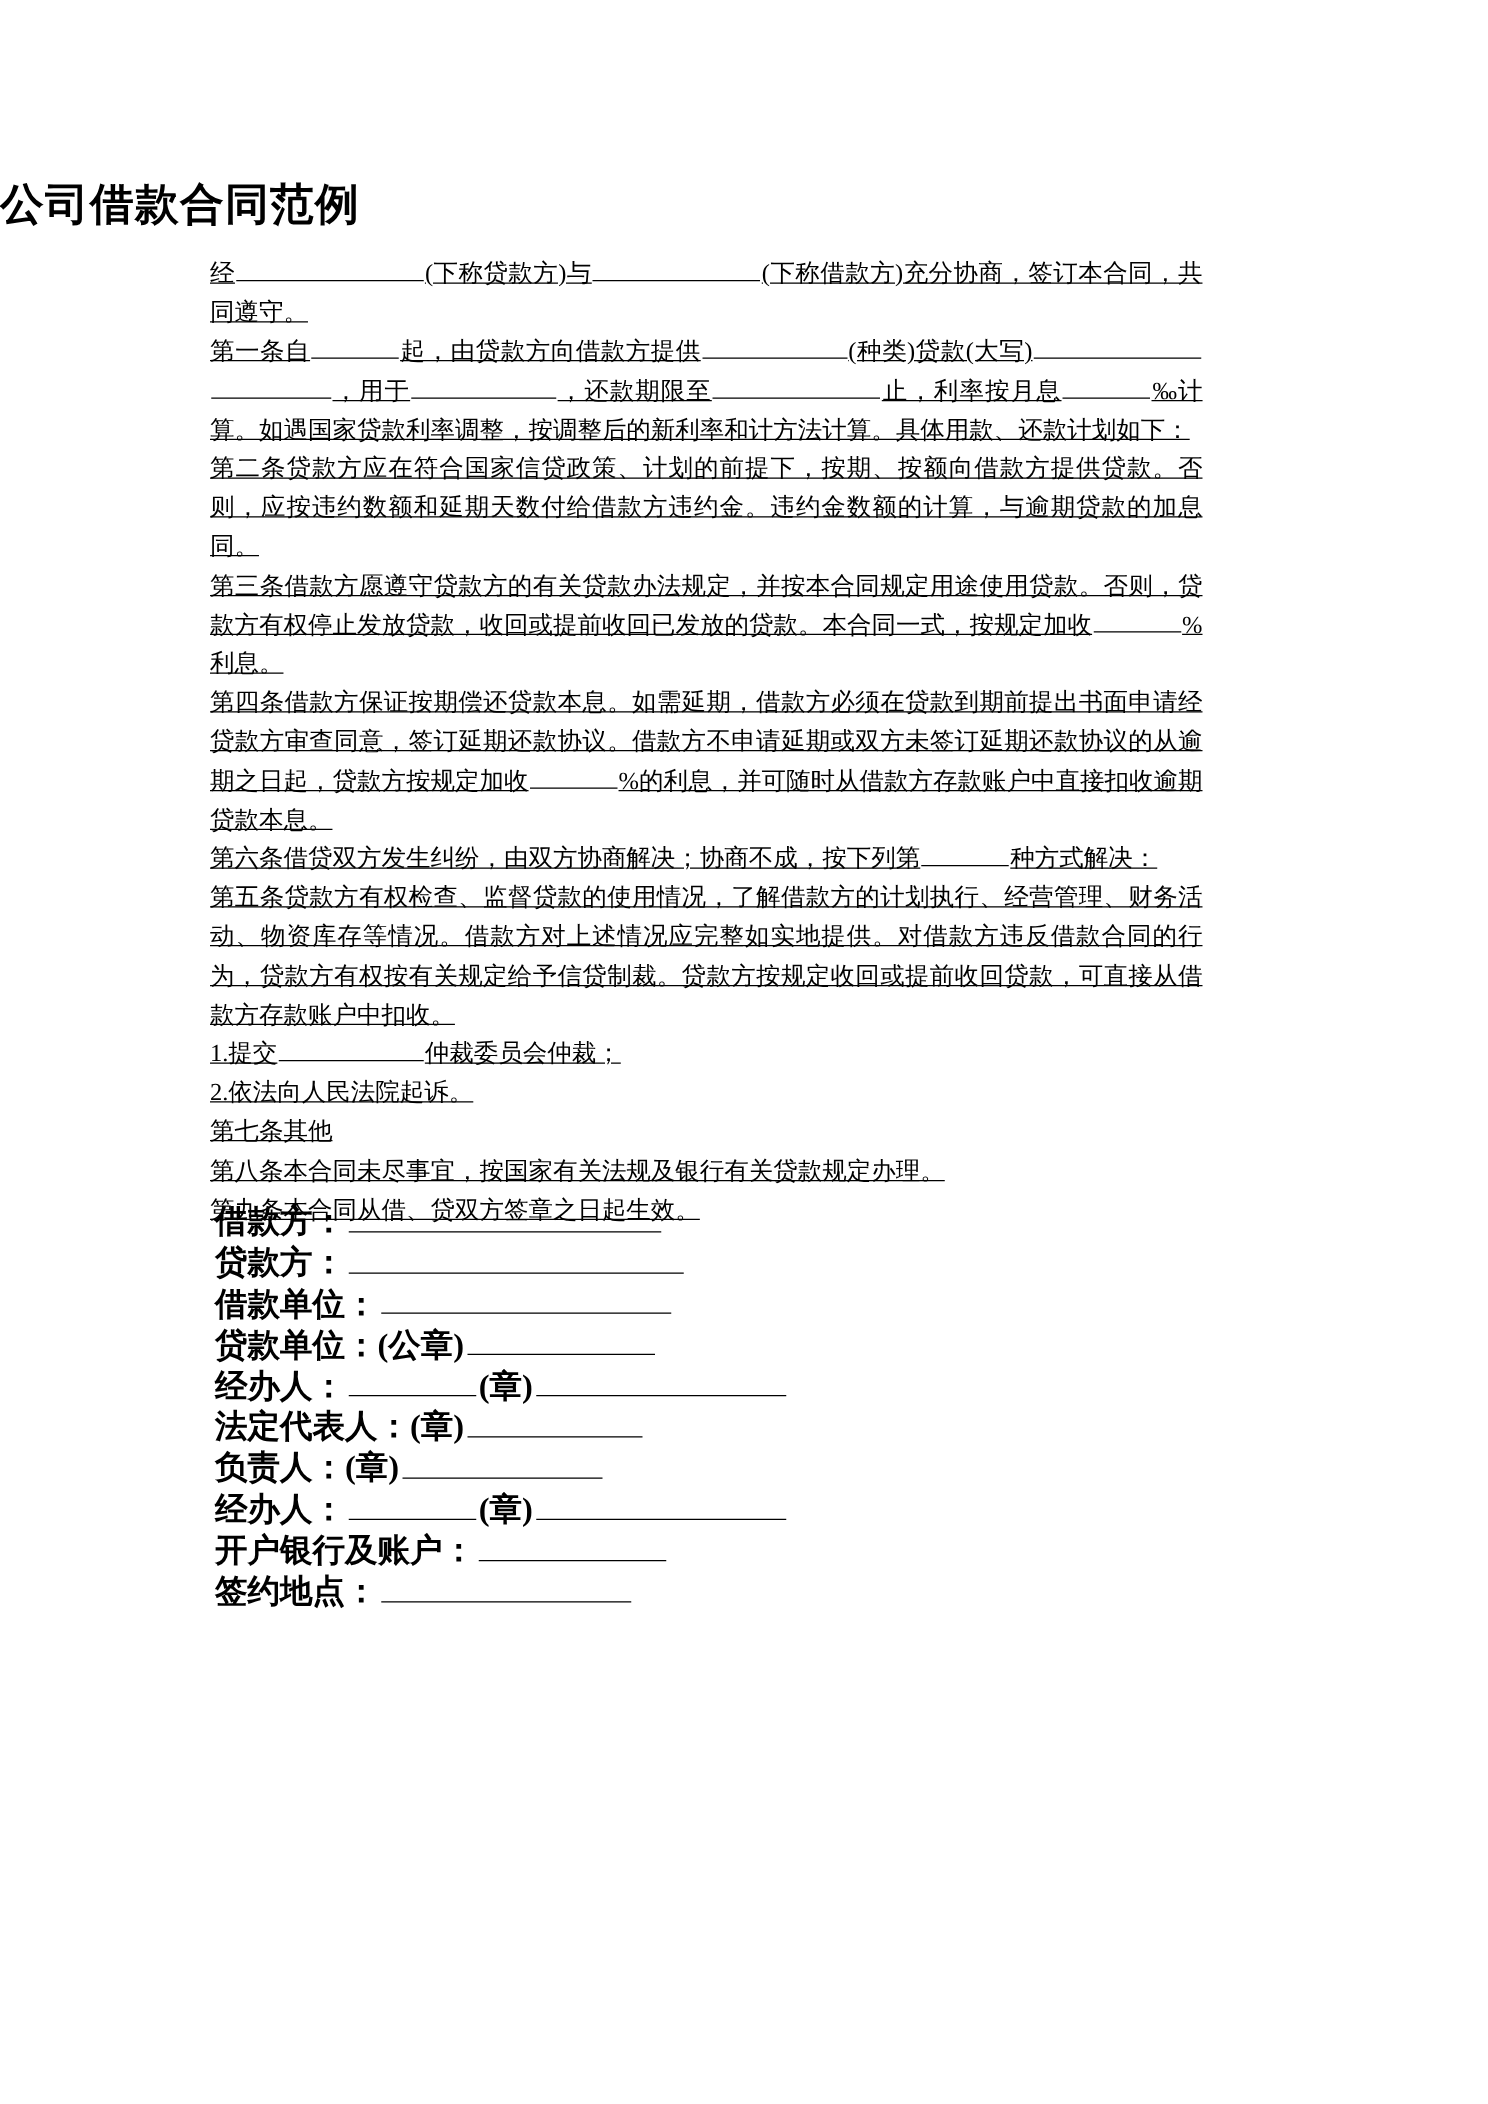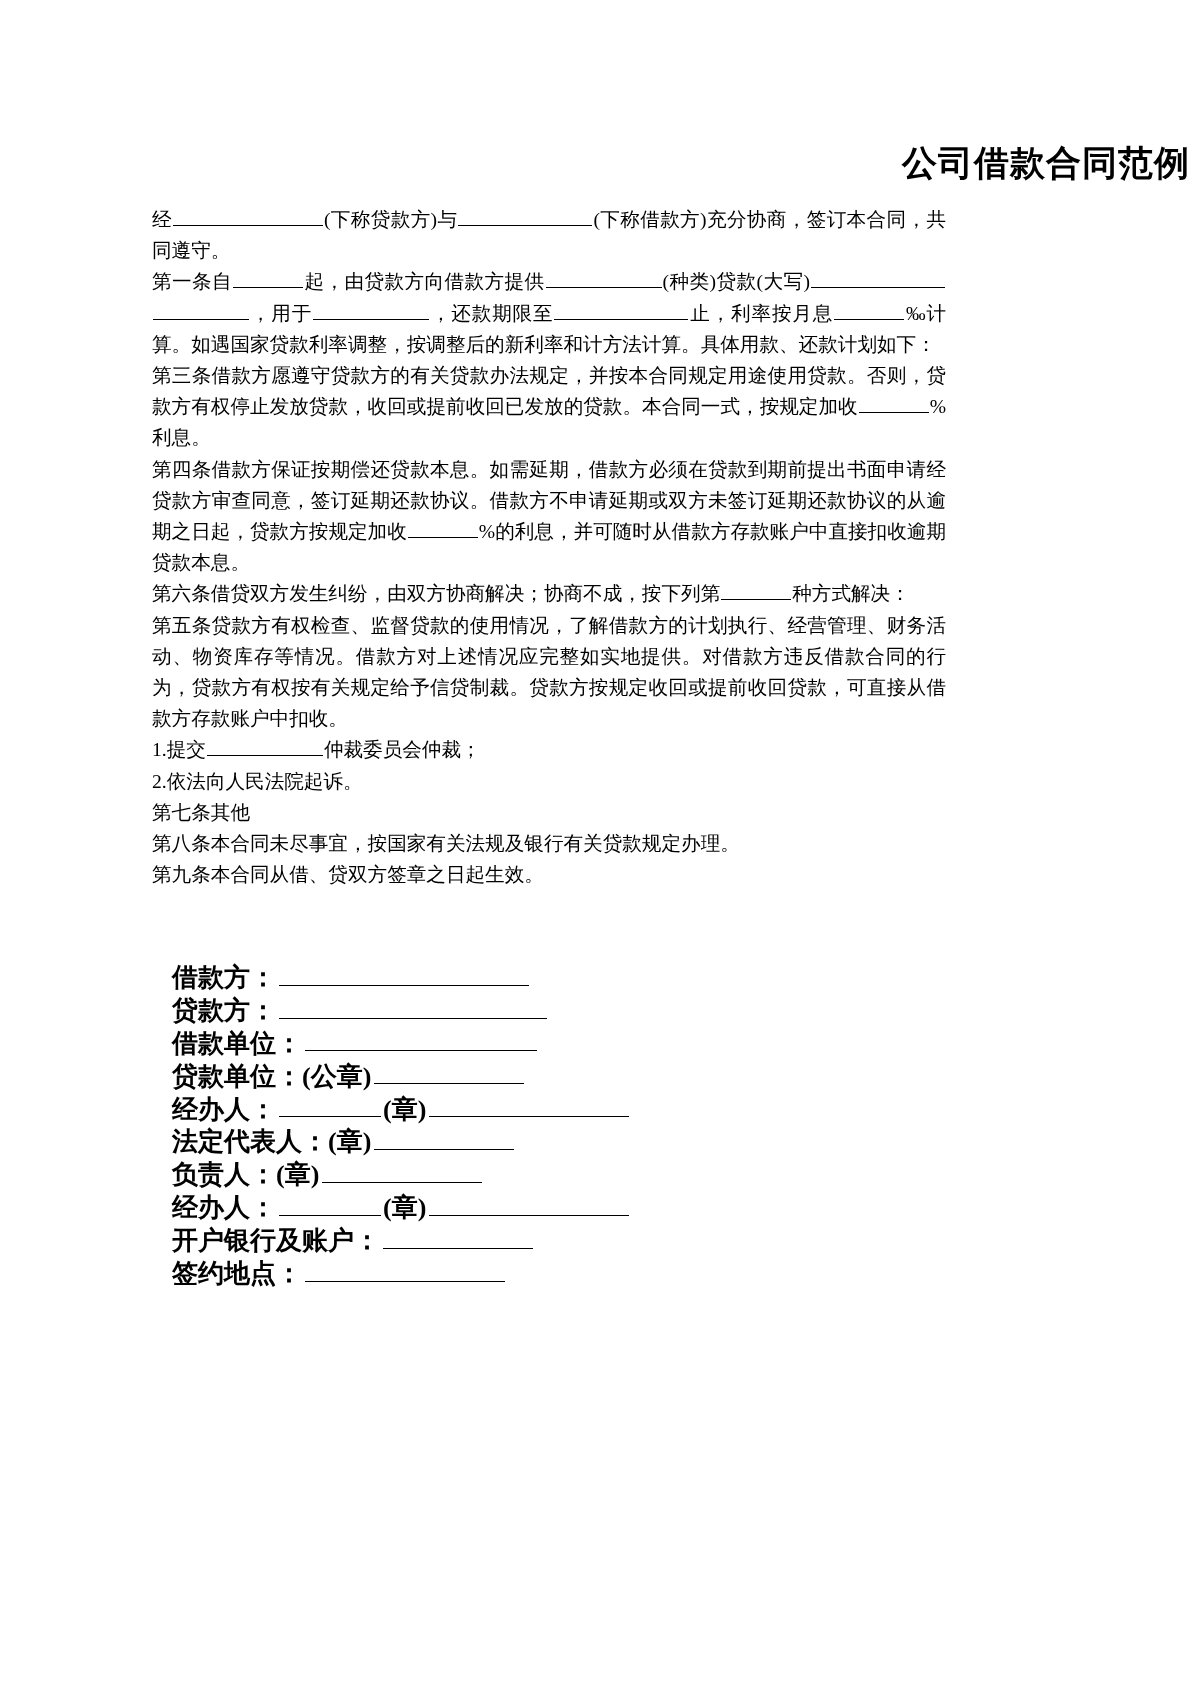--- a/index.html
+++ b/index.html
@@ -20,31 +20,32 @@
     left: 0; top: 0;
     width: 1190px;
     height: 1683px;
     background: #ffffff;
   }
   .doc-title {
     position: absolute;
     left: 0;
     top: 142px;
     width: 1190px;
-    text-align: right;
+    text-align: left;
     font-size: 35px;
     font-weight: bold;
     letter-spacing: 1px;
     line-height: 1.25;
   }
   .body-block {
     position: absolute;
-    left: 152px;
+    left: 168px;
     top: 204px;
     width: 794px;
+    text-decoration: underline;
   }
   p.para {
     margin: 0;
     font-size: 19.6px;
     line-height: 31.2px;
     text-align: justify;
     text-justify: inter-ideograph;
     text-align-last: left;
     word-break: break-all;
     white-space: normal;
@@ -96,20 +97,21 @@
 </head>
 <body>
 
 <div class="page">
 
   <div class="doc-title">公司借款合同范例</div>
 
   <div class="body-block">
       <p class="para"><span>经</span><span class="blank b-xxl"></span><span>(下称贷款方)与</span><span class="blank b-xl"></span><span>(下称借款方)充分协商，签订本合同，共同遵守。</span></p>
       <p class="para"><span>第一条自</span><span class="blank b-s"></span><span>起，由贷款方向借款方提供</span><span class="blank b-l"></span><span>(种类)贷款(大写)</span><span class="blank b-xl"></span><span class="blank b-m"></span><span>，用于</span><span class="blank b-l"></span><span>，还款期限至</span><span class="blank b-xl"></span><span>止，利率按月息</span><span class="blank b-s"></span><span>‰计算。如遇国家贷款利率调整，按调整后的新利率和计方法计算。具体用款、还款计划如下：</span></p>
+      <p class="para"><span>第二条贷款方应在符合国家信贷政策、计划的前提下，按期、按额向借款方提供贷款。否则，应按违约数额和延期天数付给借款方违约金。违约金数额的计算，与逾期贷款的加息同。</span></p>
       <p class="para"><span>第三条借款方愿遵守贷款方的有关贷款办法规定，并按本合同规定用途使用贷款。否则，贷款方有权停止发放贷款，收回或提前收回已发放的贷款。本合同一式，按规定加收</span><span class="blank b-s"></span><span>%利息。</span></p>
       <p class="para"><span>第四条借款方保证按期偿还贷款本息。如需延期，借款方必须在贷款到期前提出书面申请经贷款方审查同意，签订延期还款协议。借款方不申请延期或双方未签订延期还款协议的从逾期之日起，贷款方按规定加收</span><span class="blank b-s"></span><span>%的利息，并可随时从借款方存款账户中直接扣收逾期贷款本息。</span></p>
       <p class="para"><span>第六条借贷双方发生纠纷，由双方协商解决；协商不成，按下列第</span><span class="blank b-s"></span><span>种方式解决：</span></p>
       <p class="para"><span>第五条贷款方有权检查、监督贷款的使用情况，了解借款方的计划执行、经营管理、财务活动、物资库存等情况。借款方对上述情况应完整如实地提供。对借款方违反借款合同的行为，贷款方有权按有关规定给予信贷制裁。贷款方按规定收回或提前收回贷款，可直接从借款方存款账户中扣收。</span></p>
       <p class="para"><span>1.提交</span><span class="blank b-l"></span><span>仲裁委员会仲裁；</span></p>
       <p class="para"><span>2.依法向人民法院起诉。</span></p>
       <p class="para"><span>第七条其他</span></p>
       <p class="para"><span>第八条本合同未尽事宜，按国家有关法规及银行有关贷款规定办理。</span></p>
       <p class="para"><span>第九条本合同从借、贷双方签章之日起生效。</span></p>
     </div>

